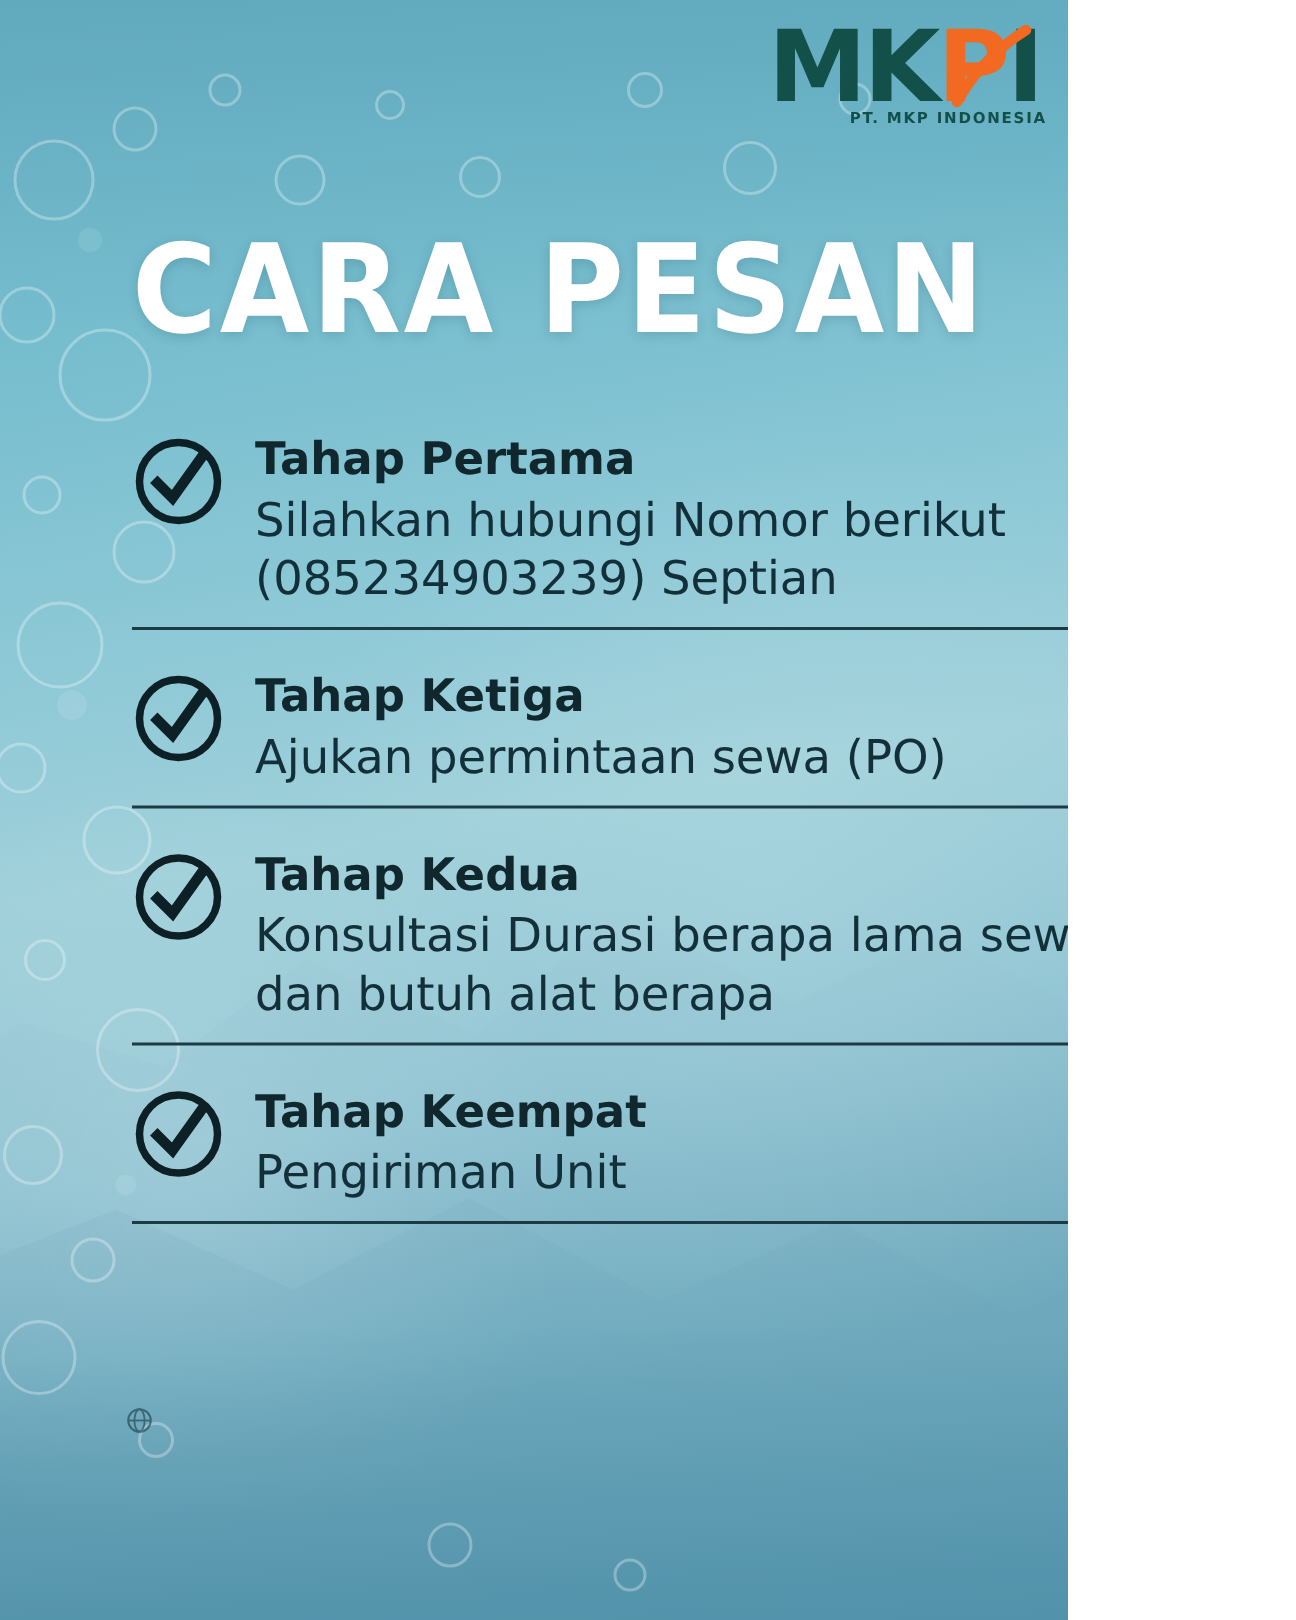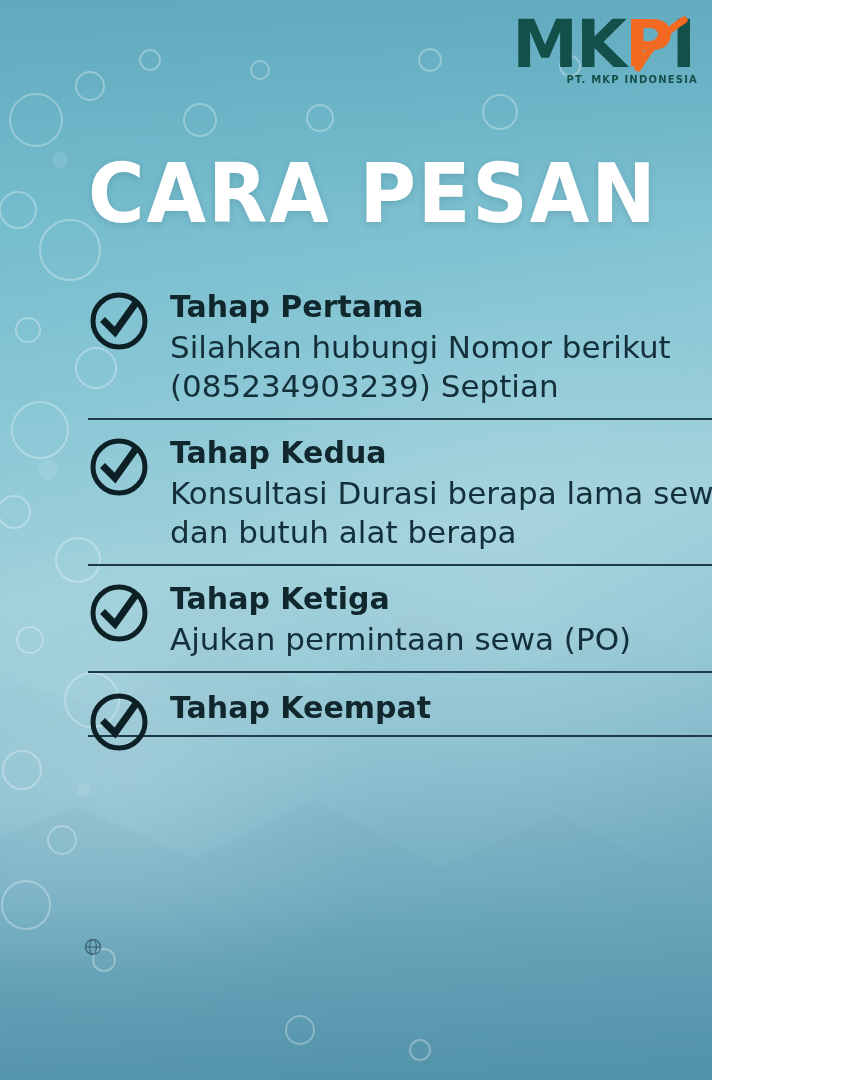--- a/index.html
+++ b/index.html
@@ -112,21 +112,21 @@
     position: absolute;
     left: 88px;
     top: 288px;
     width: 710px;
   }
   .step {
     position: relative;
     padding-left: 82px;
     padding-bottom: 6px;
     border-bottom: 2px solid #1d3b44;
-    margin-bottom: 14px;
+    margin-bottom: 26px;
   }
   .step:last-child { margin-bottom: 0; margin-top: 16px; }
   .check-icon {
     position: absolute;
     left: 0;
     top: 2px;
     width: 62px;
     height: 62px;
   }
   .step-title {
@@ -240,39 +240,40 @@
       </svg>
       <p class="step-title">Tahap Pertama</p>
       <p class="step-desc">Silahkan hubungi Nomor berikut (085234903239) Septian</p>
     </div>
 
     <div class="step">
       <svg class="check-icon" viewBox="0 0 62 62" xmlns="http://www.w3.org/2000/svg">
         <circle cx="31" cy="31" r="26" fill="none" stroke="#0d2026" stroke-width="5"></circle>
         <path d="M17 32 L27 42 L47 14" fill="none" stroke="#0d2026" stroke-width="7" stroke-linecap="square" stroke-linejoin="miter"></path>
       </svg>
+      <p class="step-title">Tahap Ketiga</p>
+      <p class="step-desc">Ajukan permintaan sewa (PO)</p>
+    </div>
+
+    <div class="step">
+      <svg class="check-icon" viewBox="0 0 62 62" xmlns="http://www.w3.org/2000/svg">
+        <circle cx="31" cy="31" r="26" fill="none" stroke="#0d2026" stroke-width="5"></circle>
+        <path d="M17 32 L27 42 L47 14" fill="none" stroke="#0d2026" stroke-width="7" stroke-linecap="square" stroke-linejoin="miter"></path>
+      </svg>
       <p class="step-title">Tahap Kedua</p>
       <p class="step-desc">Konsultasi Durasi berapa lama sewa dan butuh alat berapa</p>
     </div>
 
     <div class="step">
       <svg class="check-icon" viewBox="0 0 62 62" xmlns="http://www.w3.org/2000/svg">
         <circle cx="31" cy="31" r="26" fill="none" stroke="#0d2026" stroke-width="5"></circle>
         <path d="M17 32 L27 42 L47 14" fill="none" stroke="#0d2026" stroke-width="7" stroke-linecap="square" stroke-linejoin="miter"></path>
       </svg>
-      <p class="step-title">Tahap Ketiga</p>
-      <p class="step-desc">Ajukan permintaan sewa (PO)</p>
-    </div>
-
-    <div class="step">
-      <svg class="check-icon" viewBox="0 0 62 62" xmlns="http://www.w3.org/2000/svg">
-        <circle cx="31" cy="31" r="26" fill="none" stroke="#0d2026" stroke-width="5"></circle>
-        <path d="M17 32 L27 42 L47 14" fill="none" stroke="#0d2026" stroke-width="7" stroke-linecap="square" stroke-linejoin="miter"></path>
-      </svg>
       <p class="step-title">Tahap Keempat</p>
+      <p class="step-desc">Pengiriman Unit</p>
     </div>
 
   </div>
 
 
   <svg class="mini-icon" id="globe-icon" viewBox="0 0 18 18" xmlns="http://www.w3.org/2000/svg">
     <circle cx="9" cy="9" r="7.5" fill="none" stroke="#13303a" stroke-width="1.4"></circle>
     <ellipse cx="9" cy="9" rx="3.4" ry="7.5" fill="none" stroke="#13303a" stroke-width="1.2"></ellipse>
     <line x1="1.5" y1="9" x2="16.5" y2="9" stroke="#13303a" stroke-width="1.2"></line>
   </svg>

